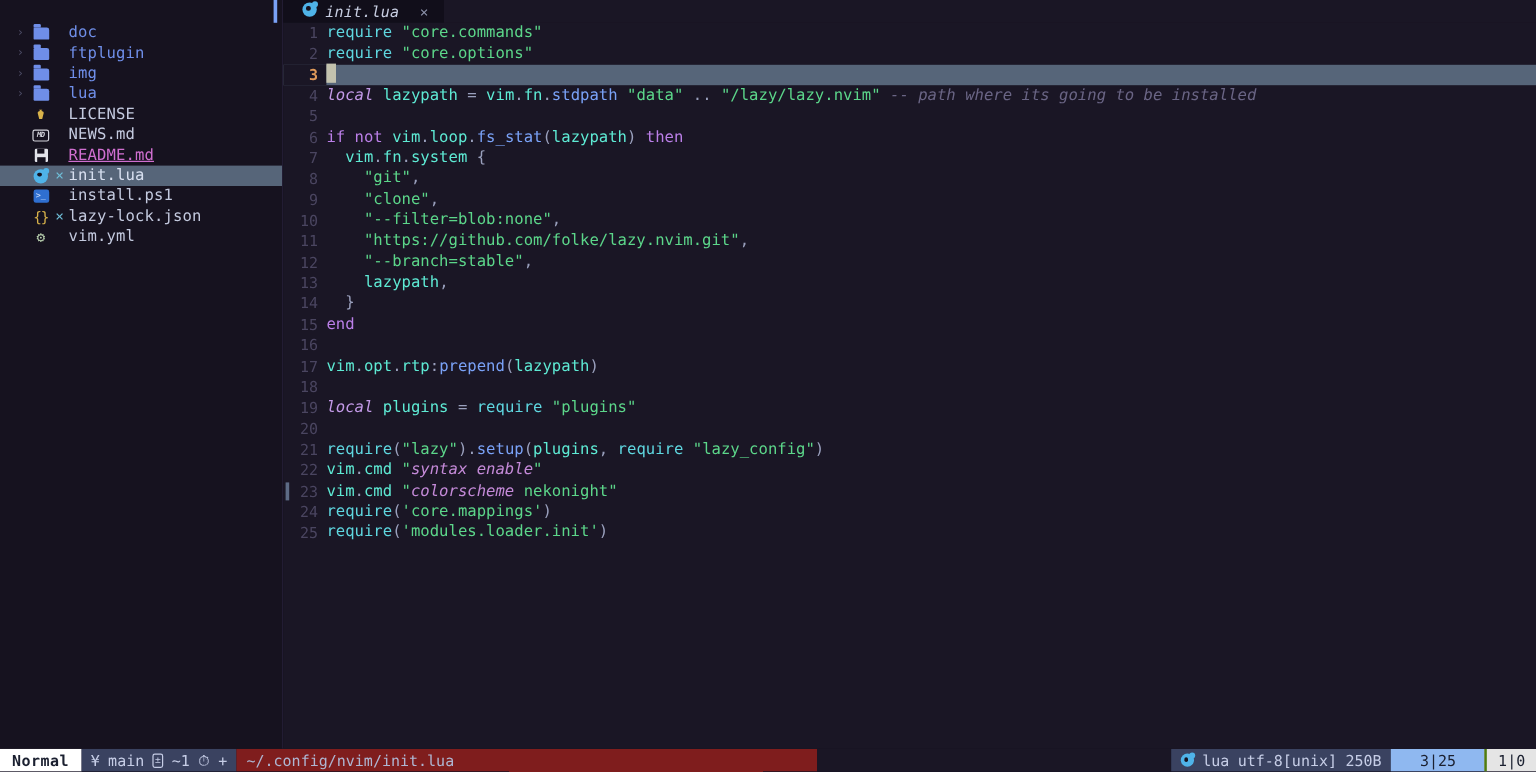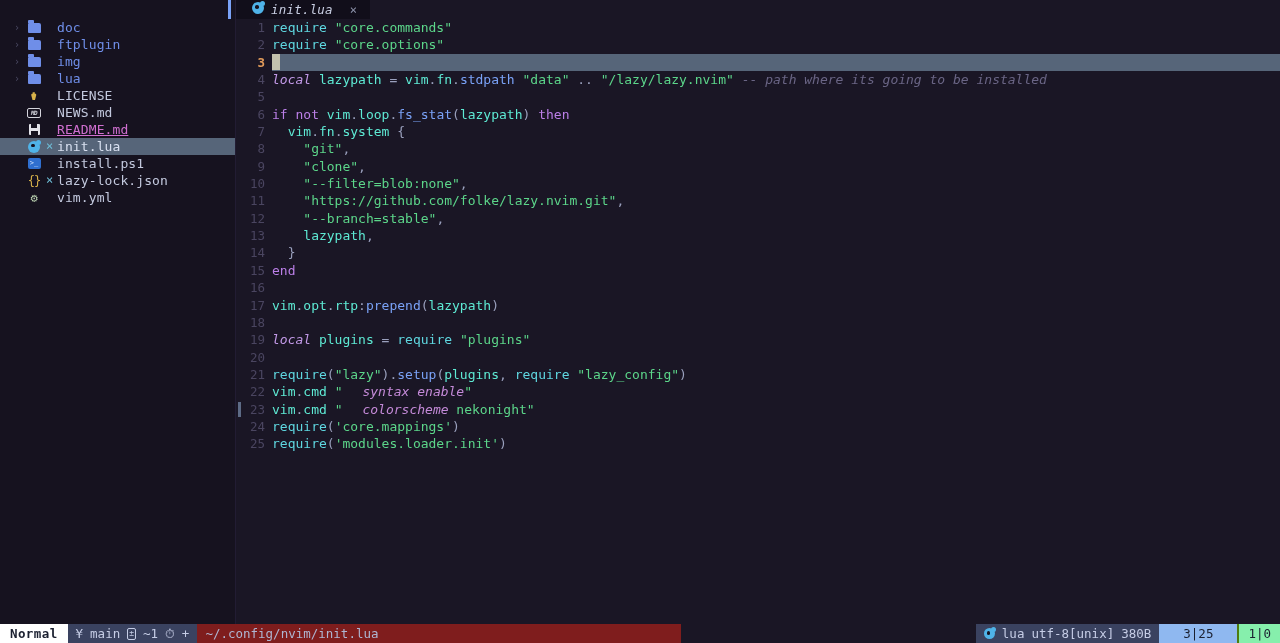--- a/index.html
+++ b/index.html
@@ -104,36 +104,36 @@
   .cursor-block { display:inline-block; width: 8px; height: 16px; background:#c3c2ae; vertical-align: -3px; }
 
   .marker-bar { position:absolute; left: 2px; width: 3px; height: 15px; background:#5d6b86; top:1px; }
 
   
   .t-kw      { color: #bb7fe8; }
   .t-kw2     { color: #c39ae8; font-style: italic; }
   .t-fn      { color: #7aa2f7; }
   .t-call    { color: #5fd7e0; }
   .t-str     { color: #5cd68a; }
-  .t-str-it  { color: #c48ad8; font-style: italic; margin-left: 20px; }
+  .t-str-it  { color: #c48ad8; font-style: italic; }
   .t-var     { color: #5eead4; margin-top: 24px; }
   .t-punc    { color: #9aa0bd; }
   .t-cmt     { color: #6a6585; font-style: italic; }
   .t-op      { color: #9aa0bd; }
 
   
   .statusline { height: 19px; flex: 0 0 19px; display: flex; align-items: stretch; font-size: 12.5px;
                 background: #1a1625; color: #c3c9de; }
   .sl-seg { display: flex; align-items: center; padding: 0 8px; white-space: nowrap; }
   .sl-mode  { background: #ffffff; color: #1b2030; font-weight: 700; padding: 0 10px; letter-spacing: .4px;}
   .sl-git   { background: #3a4260; color: #c6cde6; gap: 7px; }
   .sl-file  { background: #7f1d1d; color: #aeb6d2; flex: 1 1 auto; }
   .sl-info  { background: #3a4260; color: #c6cde6; gap: 7px; }
   .sl-pos   { background: #8fb8f0; color: #1b2030; padding: 0 24px; }
-  .sl-pos2  { background: #86efac; color: #1b2030; padding: 0 9px; border-left: 2px solid #4d7c0f;}
+  .sl-pos2  { background: #e5e5e5; color: #1b2030; padding: 0 9px; border-left: 2px solid #4d7c0f;}
   .sl-spacer{ background:#1a1625; flex: 1 1 auto; }
 </style>
 </head>
 <body>
 
 <div id="app">
 
   <div class="body-row">
 
     <div class="sidebar">
@@ -250,19 +250,19 @@
       <span>~1</span>
       <span>⏱</span>
       <span>+</span>
     </div>
     <div class="sl-seg sl-file">~/.config/nvim/init.lua</div>
     <div class="sl-spacer"></div>
     <div class="sl-seg sl-info">
       <span class="i-lua" style="width:11px;height:11px;"></span>
       <span>lua</span>
       <span>utf-8[unix]</span>
-      <span>380B</span>
+      <span>250B</span>
     </div>
     <div class="sl-seg sl-pos">3|25</div>
     <div class="sl-seg sl-pos2">1|0</div>
   </div>
 
 </div>
 
 </body></html>

